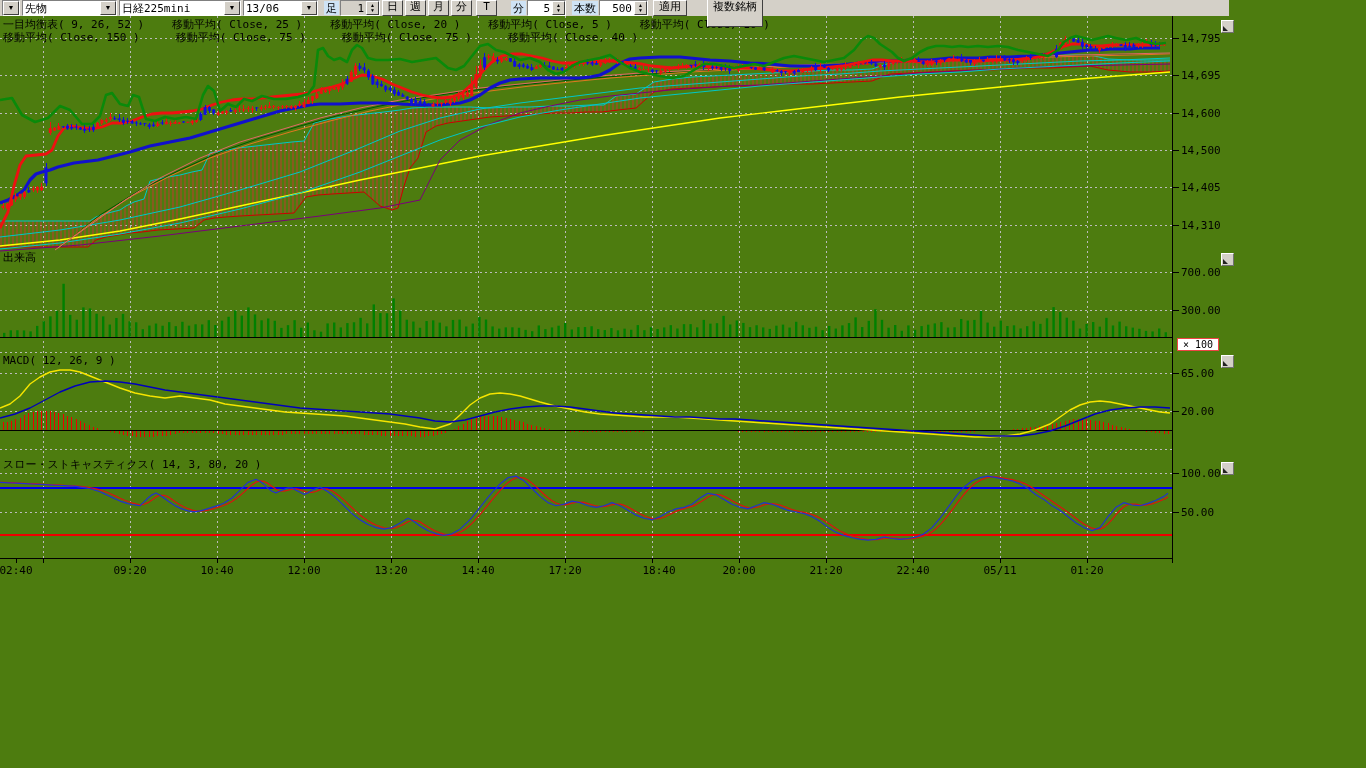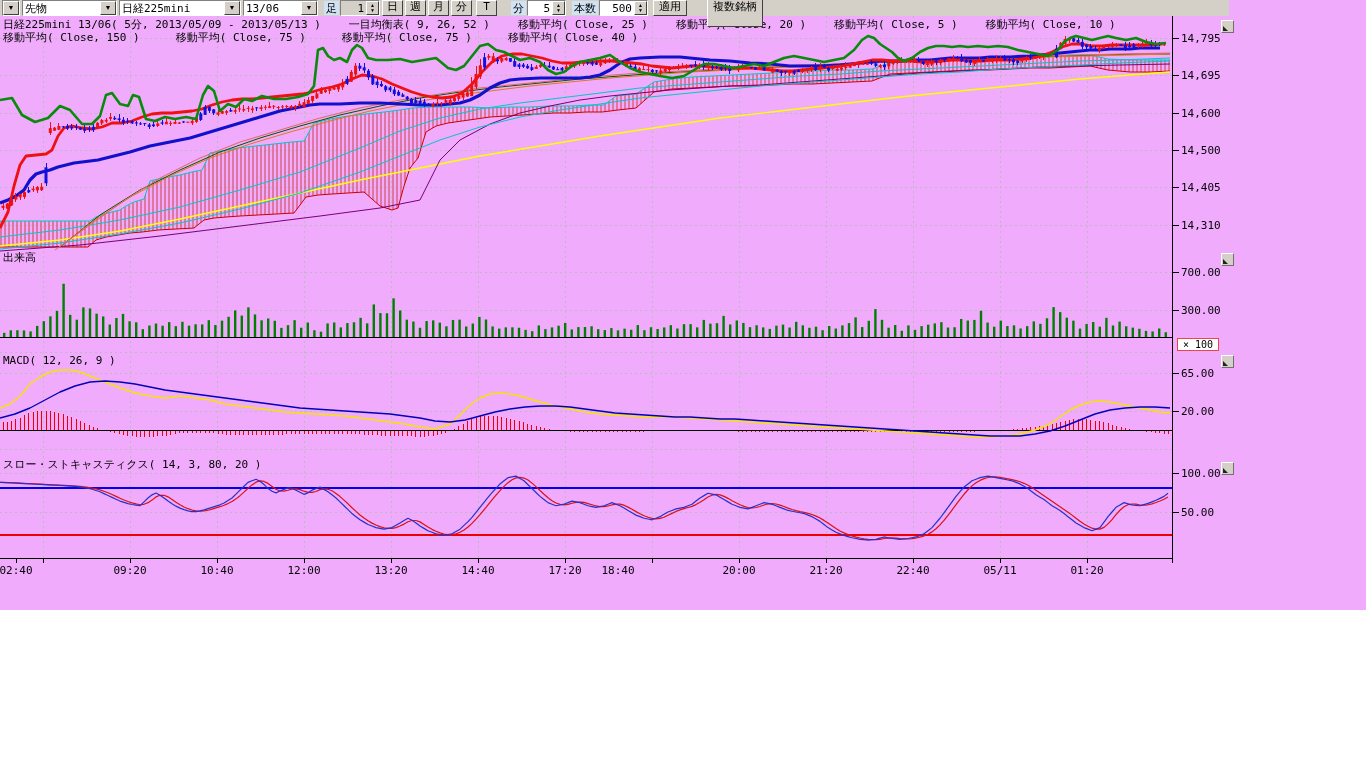--- a/index.html
+++ b/index.html
@@ -1,16 +1,16 @@
 <!DOCTYPE html>
 <html><head>
 <meta charset="utf-8">
 <style>
   html,body{margin:0;padding:0;background:#fff;}
-  #app{position:relative;width:1366px;height:610px;background:#f0abfc;overflow:hidden;
+  #app{position:relative;width:1366px;height:768px;background:#4d7c0f;overflow:hidden;
        font-family:"Liberation Sans",sans-serif;}
   
   #toolbar{position:absolute;left:0;top:0;width:1229px;height:16px;background:#d4d0c8;
            display:flex;align-items:center;z-index:5;font-size:11px;}
   .cb{height:14px;background:#fff;border:1px solid;border-color:#808080 #fff #fff #808080;
       display:flex;align-items:center;margin-left:2px;}
   .cb .cbv{flex:1;padding:0 2px;font:11px "DejaVu Sans Mono",monospace;white-space:nowrap;overflow:hidden;}
   .cbtn{width:14px;height:12px;background:#d4d0c8;border:1px solid;border-color:#fff #404040 #404040 #fff;
         font-size:7px;line-height:11px;text-align:center;color:#000;}
   .wbtn{height:14px;background:#d4d0c8;border:1px solid;border-color:#fff #404040 #404040 #fff;
@@ -1182,21 +1182,20 @@
       <span class="sbtn">
           <span>▲</span>
           <span>▼</span>
         </span>
     </div>
     <span class="wbtn" style="margin-left:5px;padding:0 5px">適用</span>
     <span class="wbtn" style="margin-left:20px;padding:11px 5px">複数銘柄</span>
   </div>
 
   <div id="legend1">
-      <span class="legitem">日経225mini 13/06( 5分, 2013/05/09 - 2013/05/13 )</span>
       <span class="legitem">一目均衡表( 9, 26, 52 )</span>
       <span class="legitem">移動平均( Close, 25 )</span>
       <span class="legitem">移動平均( Close, 20 )</span>
       <span class="legitem">移動平均( Close, 5 )</span>
       <span class="legitem">移動平均( Close, 10 )</span>
     </div>
   <div id="legend2">
       <span class="legitem" style="margin-right: 36px;">移動平均( Close, 150 )</span>
       <span class="legitem" style="margin-right: 36px;">移動平均( Close, 75 )</span>
       <span class="legitem" style="margin-right: 36px;">移動平均( Close, 75 )</span>
@@ -1234,20 +1233,20 @@
       <div class="lab " style="left: 1181px; top: 405px;">20.00</div>
       <div class="lab " style="left: 1181px; top: 467px;">100.00</div>
       <div class="lab " style="left: 1181px; top: 506px;">50.00</div>
       <div class="lab xlab" style="left: 16px; top: 564px;">02:40</div>
       <div class="lab xlab" style="left: 130px; top: 564px;">09:20</div>
       <div class="lab xlab" style="left: 217px; top: 564px;">10:40</div>
       <div class="lab xlab" style="left: 304px; top: 564px;">12:00</div>
       <div class="lab xlab" style="left: 391px; top: 564px;">13:20</div>
       <div class="lab xlab" style="left: 478px; top: 564px;">14:40</div>
       <div class="lab xlab" style="left: 565px; top: 564px;">17:20</div>
-      <div class="lab xlab" style="left: 618px; top: 564px;">18:40</div>
+      <div class="lab xlab" style="left: 659px; top: 564px;">18:40</div>
       <div class="lab xlab" style="left: 739px; top: 564px;">20:00</div>
       <div class="lab xlab" style="left: 826px; top: 564px;">21:20</div>
       <div class="lab xlab" style="left: 913px; top: 564px;">22:40</div>
       <div class="lab xlab" style="left: 1000px; top: 564px;">05/11</div>
       <div class="lab xlab" style="left: 1087px; top: 564px;">01:20</div>
     </div>
 </div>
 
 </body></html>

